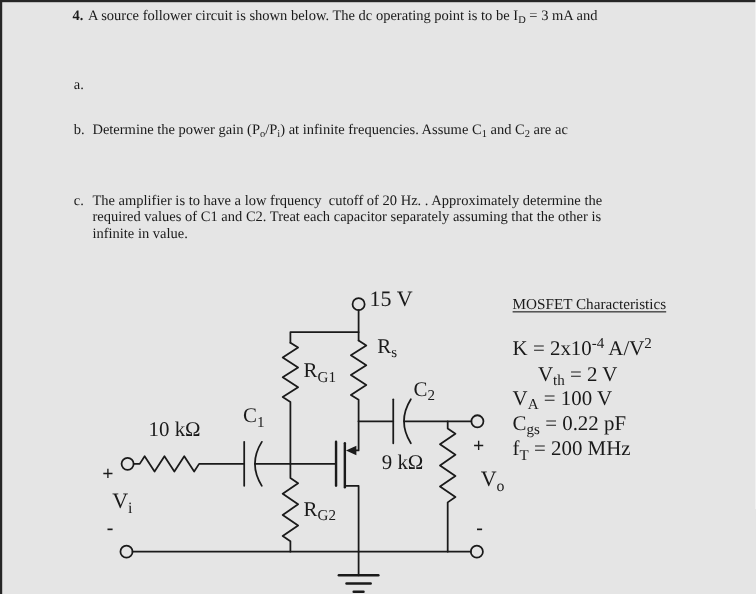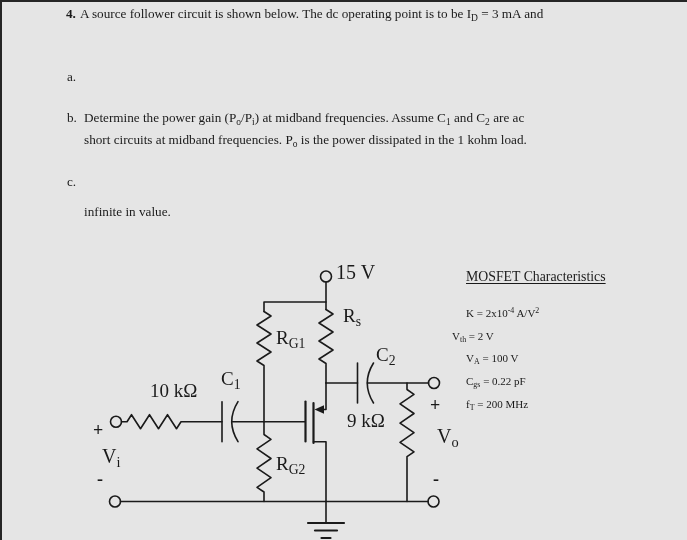--- a/index.html
+++ b/index.html
@@ -21,48 +21,49 @@
     color:#1a1a1a;
   }
   .p-line b.pnum{margin-right:4px;}
   sub,sup{font-size:0.72em;line-height:0;}
   sub{vertical-align:-0.28em;}
   sup{vertical-align:0.5em;}
   .panel-title{
     position:absolute;font-size:13.8px;white-space:pre;
     text-decoration:underline;text-underline-offset:2px;
   }
-  .panel-line{position:absolute;font-size:11px;white-space:pre;}
+  .panel-line{position:absolute;font-size:19px;white-space:pre;}
   .clabel{position:absolute;font-size:19px;white-space:pre;text-align:right;}
   .clabel.big{font-size:20px;}
   .sign{position:absolute;font-size:18px;font-weight:bold;white-space:pre;}
   svg.circuit{position:absolute;left:0;top:0;pointer-events:none;}
 </style>
 </head>
 <body>
 
 <div class="page">
 
   <div class="border-top"></div>
   <div class="border-left"></div>
 
   <div class="p-line" style="left:66px;top:6px"><b class="pnum">4.</b><span><span>A source follower circuit is shown below. The dc operating point is to be I</span><sub>D</sub><span> = 3 mA and</span></span></div>
 
   <div class="p-line" style="left:67px;top:69px">a.</div>
 
   <div class="p-line" style="left:67px;top:110px">b.</div>
-  <div class="p-line" style="left:84px;top:110px"><span>Determine the power gain (P</span><sub>o</sub><span>/P</span><sub>i</sub><span>) at midband frequencies. Assume C</span><sub>1</sub><span> and C</span><sub>2</sub><span> are ac</span></div>
-  <div class="p-line" style="left:84px;top:131.5px"><span>short circuits at midband frequencies. P</span><sub>o</sub><span> is the power dissipated in the 1 kohm load.</span></div>
+  <div class="p-line" style="left:84px;top:110px"><span>Determine the power gain (P</span><sub>o</sub><span>/P</span><sub>i</sub><span>) at infinite frequencies. Assume C</span><sub>1</sub><span> and C</span><sub>2</sub><span> are ac</span></div>
 
   <div class="p-line" style="left:67px;top:173.5px">c.</div>
+  <div class="p-line" style="left:84px;top:173.5px"><span>The amplifier is to have a low frquency  cutoff of 20 Hz. . Approximately determine the</span></div>
+  <div class="p-line" style="left:84px;top:188.7px"><span>required values of C1 and C2. Treat each capacitor separately assuming that the other is</span></div>
   <div class="p-line" style="left:84px;top:203.8px"><span>infinite in value.</span></div>
 
   <div class="panel-title" style="left:466px;top:269px">MOSFET Characteristics</div>
   <div class="panel-line" style="left:466px;top:307px"><span>K = 2x10</span><sup>-4</sup><span> A/V</span><sup>2</sup></div>
-  <div class="panel-line" style="left:452px;top:329.5px"><span>V</span><sub>th</sub><span> = 2 V</span></div>
+  <div class="panel-line" style="left:489px;top:329.5px"><span>V</span><sub>th</sub><span> = 2 V</span></div>
   <div class="panel-line" style="left:466px;top:352px"><span>V</span><sub>A</sub><span> = 100 V</span></div>
   <div class="panel-line" style="left:466px;top:375px"><span>C</span><sub>gs</sub><span> = 0.22 pF</span></div>
   <div class="panel-line" style="left:466px;top:398px"><span>f</span><sub>T</sub><span> = 200 MHz</span></div>
 
   <svg class="circuit" width="687" height="540" viewBox="0 0 687 540">
     <g stroke="#1a1a1a" stroke-width="1.6" fill="none" stroke-linecap="round" stroke-linejoin="round">
       <circle cx="326" cy="276.5" r="5.5"></circle>
       <path d="M326,282 V309.5"></path>
       <path d="M326,302 H264 V311.5"></path>
       <path d="M326,309.5 L333,314 L319,323 L333,332 L319,341 L333,350 L319,359 L326,363.5 V383"></path>
@@ -94,21 +95,21 @@
       </g>
     </g>
     <polygon points="314.5,409.5 324,405.2 324,413.8" fill="#1a1a1a" stroke="none"></polygon>
   </svg>
 
   <div class="clabel big" style="left:336px;top:261px">15 V</div>
   <div class="clabel" style="left:343px;top:305px"><span>R</span><sub>s</sub></div>
   <div class="clabel" style="left:276px;top:327px"><span>R</span><sub>G1</sub></div>
   <div class="clabel" style="left:221px;top:368px"><span>C</span><sub>1</sub></div>
   <div class="clabel" style="left:376px;top:344px"><span>C</span><sub>2</sub></div>
-  <div class="clabel" style="left:150px;top:380px">10 kΩ</div>
+  <div class="clabel" style="left:135px;top:380px">10 kΩ</div>
   <div class="clabel" style="left:347px;top:410px">9 kΩ</div>
   <div class="clabel" style="left:276px;top:453px"><span>R</span><sub>G2</sub></div>
   <div class="clabel big" style="left:102px;top:445px"><span>V</span><sub>i</sub></div>
   <div class="clabel big" style="left:437px;top:425px"><span>V</span><sub>o</sub></div>
   <div class="sign" style="left:93px;top:420px">+</div>
   <div class="sign" style="left:97px;top:469px">-</div>
   <div class="sign" style="left:430px;top:395px">+</div>
   <div class="sign" style="left:433px;top:469px">-</div>
 
 </div>

